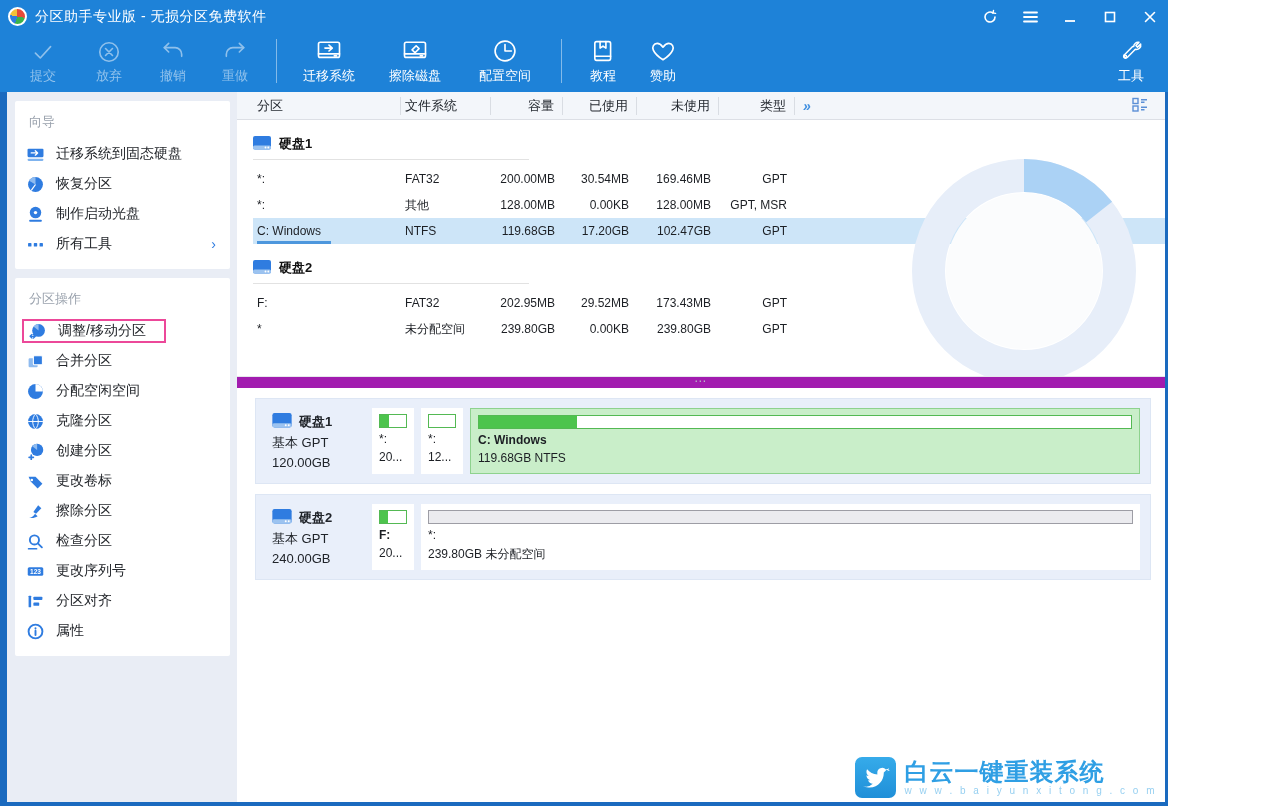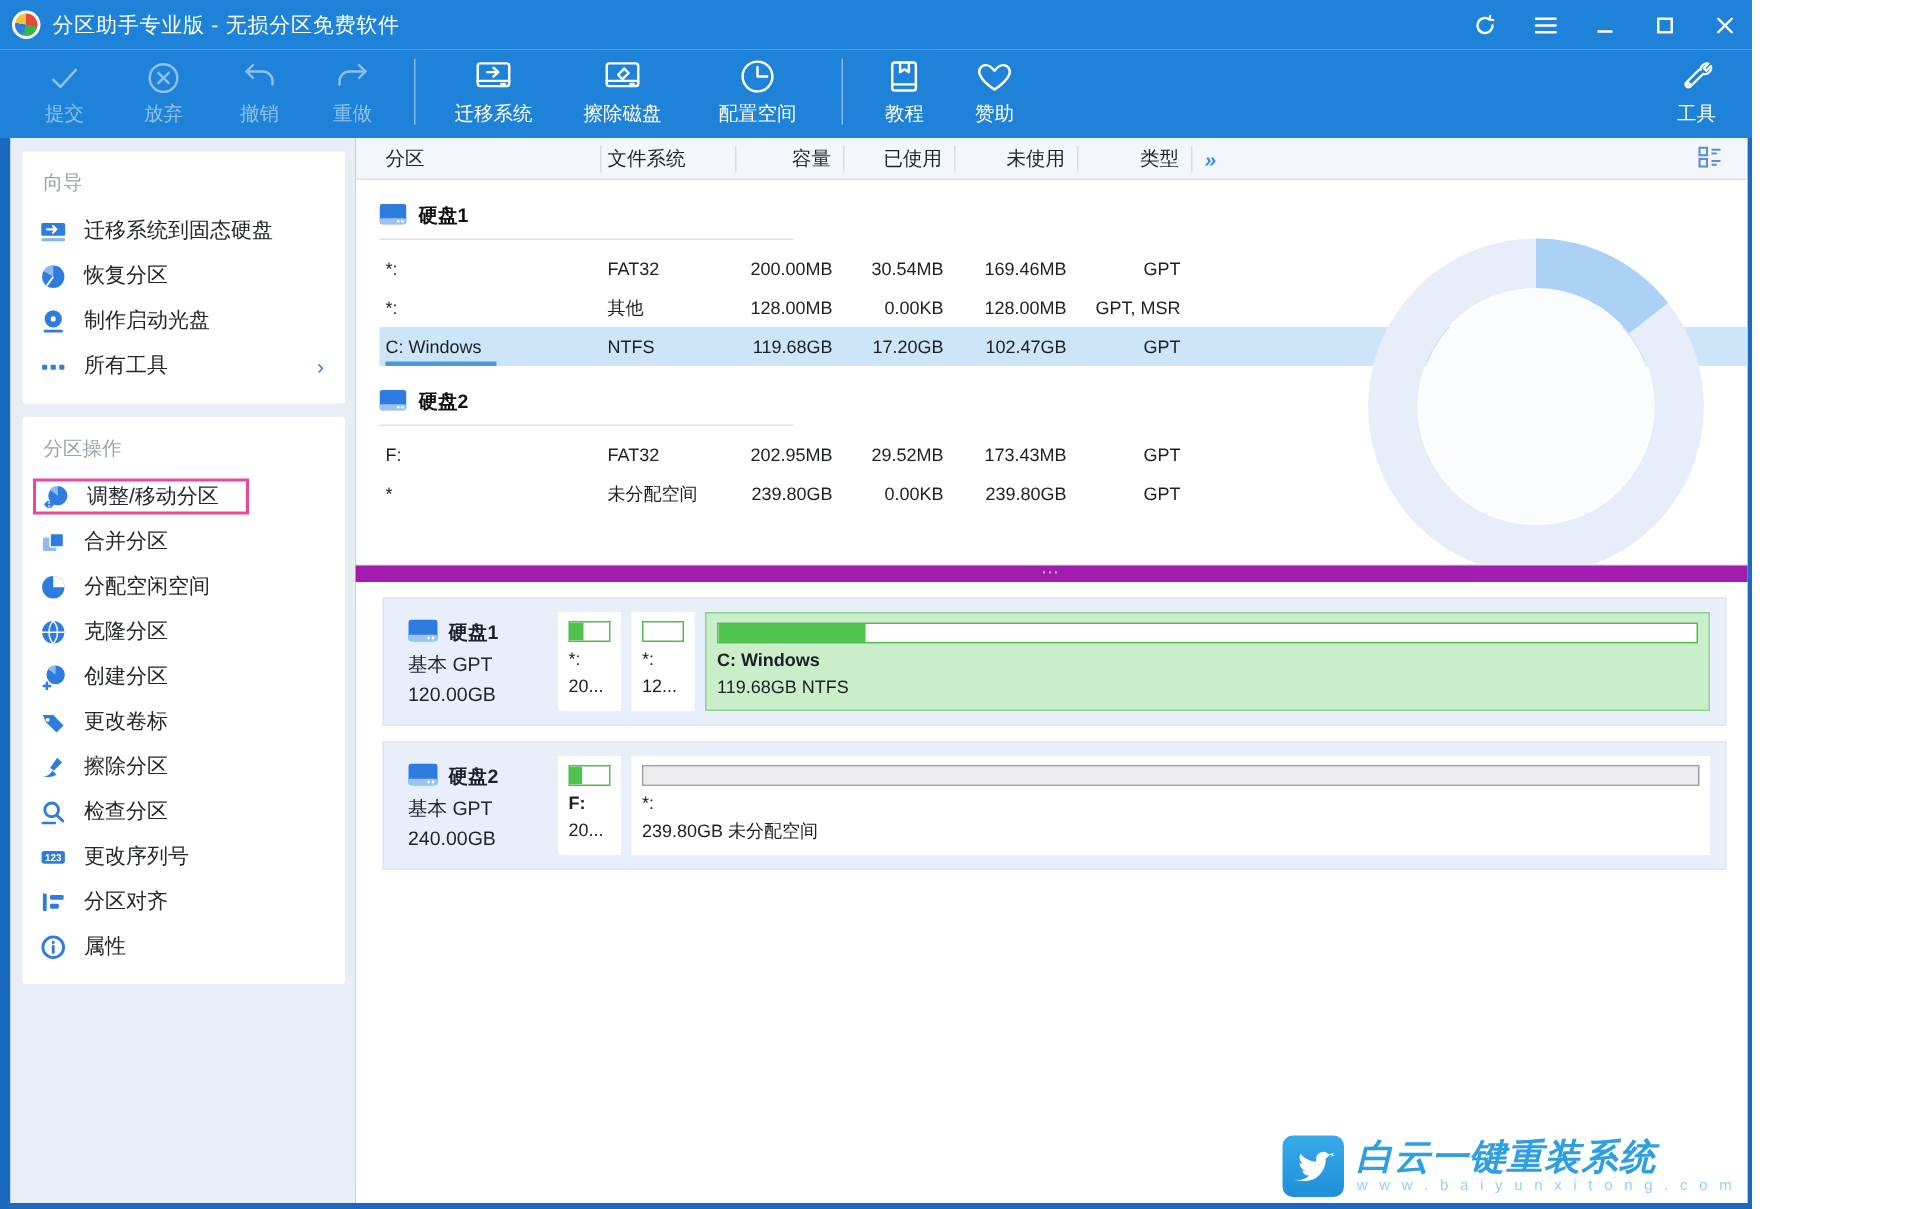--- a/index.html
+++ b/index.html
@@ -74,21 +74,21 @@
   .pbar.smallbar { width:28px; }
   .pbar .fill { position:absolute; left:0; top:0; bottom:0; background:#4dc44d; }
   .pbar.graybar { border-color:#9d9da5; }
   .pbar.graybar .fill { background:#ebebef; }
   .plabel { font-weight:bold; }
   .plabel.normal { font-weight:normal; }
 
   .watermark { position:absolute; right:8px; bottom:4px; display:flex; align-items:center; gap:8px; }
   .wm-badge { width:41px; height:41px; border-radius:7px; background:linear-gradient(#36abea,#1f8fd8); display:flex; align-items:center; justify-content:center; }
   .wm-text { display:flex; flex-direction:column; line-height:1.05; }
-  .wm-title { font-size:24px; font-weight:bold; color:#2f9fe4; letter-spacing:1px;font-style:italic; }
+  .wm-title { font-size:24px; font-weight:bold; color:#2f9fe4; letter-spacing:1px; }
   .wm-url { font-size:10px; color:#97d0f1; letter-spacing:2.5px; margin-top:2px; }
 </style>
 </head>
 <body>
 
 <div class="app">
 
   <div class="titlebar">
     <div class="logo"></div>
     <div class="title">分区助手专业版 - 无损分区免费软件</div>

